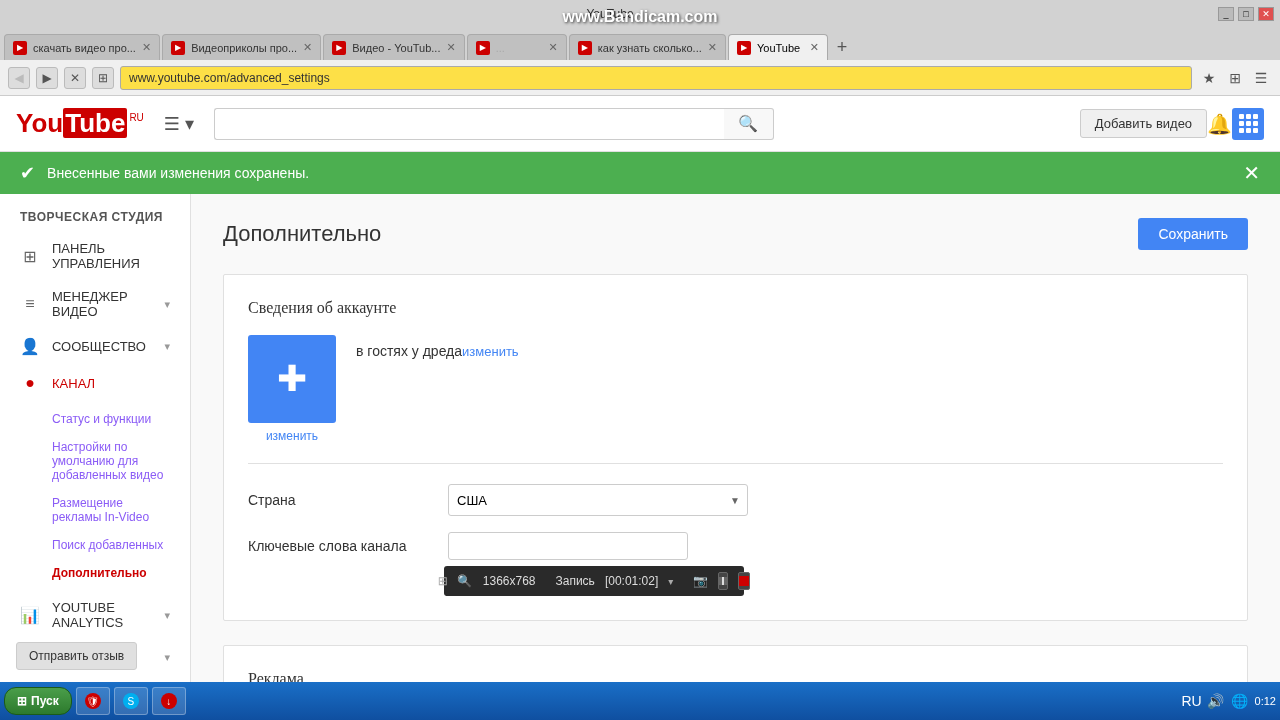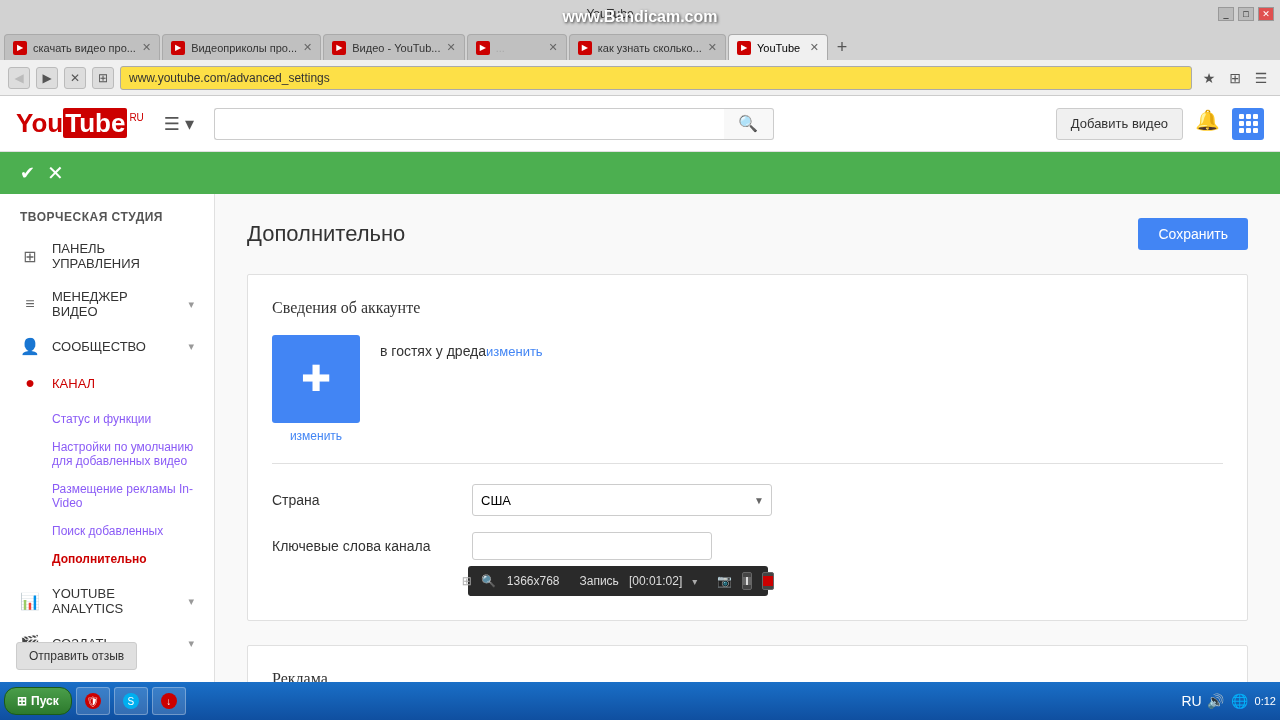--- a/index.html
+++ b/index.html
@@ -28,38 +28,38 @@
     .nav-right { display: flex; gap: 4px; align-items: center; }
     .nav-icon { width: 22px; height: 22px; display: flex; align-items: center; justify-content: center; font-size: 14px; color: #555; cursor: pointer; }
 
     
     .yt-header { background: #fff; border-bottom: 1px solid #e0e0e0; height: 56px; display: flex; align-items: center; padding: 0 16px; gap: 12px; }
     .yt-logo { display: flex; flex-direction: column; align-items: flex-start; }
     .hamburger { font-size: 18px; color: #555; cursor: pointer; margin: 0 8px; }
     .yt-search-wrap { flex: 1; max-width: 560px; display: flex; }
     .yt-search { flex: 1; height: 32px; border: 1px solid #ccc; border-right: none; border-radius: 3px 0 0 3px; padding: 0 10px; font-size: 14px; }
     .yt-search-btn { width: 50px; height: 32px; background: #f8f8f8; border: 1px solid #ccc; border-left: none; border-radius: 0 3px 3px 0; cursor: pointer; display: flex; align-items: center; justify-content: center; font-size: 16px; color: #555; }
-    .yt-header-right { margin-left: auto; display: flex; gap: 12px; }
+    .yt-header-right { margin-left: auto; display: flex; align-items: center; }
     .yt-add-video { background: #f0f0f0; border: 1px solid #ccc; padding: 6px 14px; border-radius: 3px; font-size: 13px; cursor: pointer; color: #333; }
     .yt-bell { font-size: 20px; color: #555; cursor: pointer; }
     .yt-apps { width: 32px; height: 32px; background: #4285f4; border-radius: 3px; display: flex; align-items: center; justify-content: center; cursor: pointer; }
     .yt-apps-grid { display: grid; grid-template-columns: repeat(3, 1fr); gap: 2px; padding: 4px; }
     .yt-apps-dot { width: 5px; height: 5px; background: white; border-radius: 1px; }
 
     
     .notif-bar { background: #4caf50; height: 42px; display: flex; align-items: center; padding: 0 20px; gap: 12px; }
     .notif-check { color: white; font-size: 18px; }
     .notif-text { color: white; font-size: 14px; font-weight: 500; flex: 1; }
     .notif-close { color: white; font-size: 20px; cursor: pointer; }
 
     
     .main-layout { display: flex; flex: 1; overflow: hidden; }
 
     
-    .sidebar { width: 215px; background: #fff; border-right: 1px solid #e0e0e0; overflow-y: auto; flex-shrink: 0; padding-bottom: 8px; }
+    .sidebar { width: 191px; background: #fff; border-right: 1px solid #e0e0e0; overflow-y: auto; flex-shrink: 0; padding-bottom: 8px; }
     .sidebar-title { padding: 16px 20px 8px; font-size: 12px; font-weight: bold; color: #555; letter-spacing: 0.5px; }
     .sidebar-item { display: flex; align-items: center; padding: 9px 20px; cursor: pointer; color: #333; font-size: 13px; gap: 12px; }
     .si-icon { font-size: 16px; color: #666; flex-shrink: 0; width: 20px; text-align: center; }
     .si-text { flex: 1; font-size: 13px; }
     .si-arrow { font-size: 11px; color: #999; }
     .sidebar-sub { padding: 4px 0; }
     .sidebar-sub-item { padding: 7px 20px 7px 52px; font-size: 12px; color: #8b5cf6; cursor: pointer; }
     .sidebar-sub-item.active { color: #cc0000; font-weight: bold; background: #fff; }
 
     
@@ -207,20 +207,21 @@
             <div class="yt-apps-dot"></div>
               <div class="yt-apps-dot"></div>
               <div class="yt-apps-dot"></div>
           </div>
         </div>
       </div>
     </div>
 
     <div class="notif-bar">
       <span class="notif-check">✔</span>
+      <span class="notif-text">Внесенные вами изменения сохранены.</span>
       <span class="notif-close">✕</span>
     </div>
 
     <div class="main-layout" style="flex:1; overflow:hidden;">
 
       <div class="sidebar">
         <div class="sidebar-title">ТВОРЧЕСКАЯ СТУДИЯ</div>
 
         <div class="sidebar-item">
           <span class="si-icon">⊞</span>

